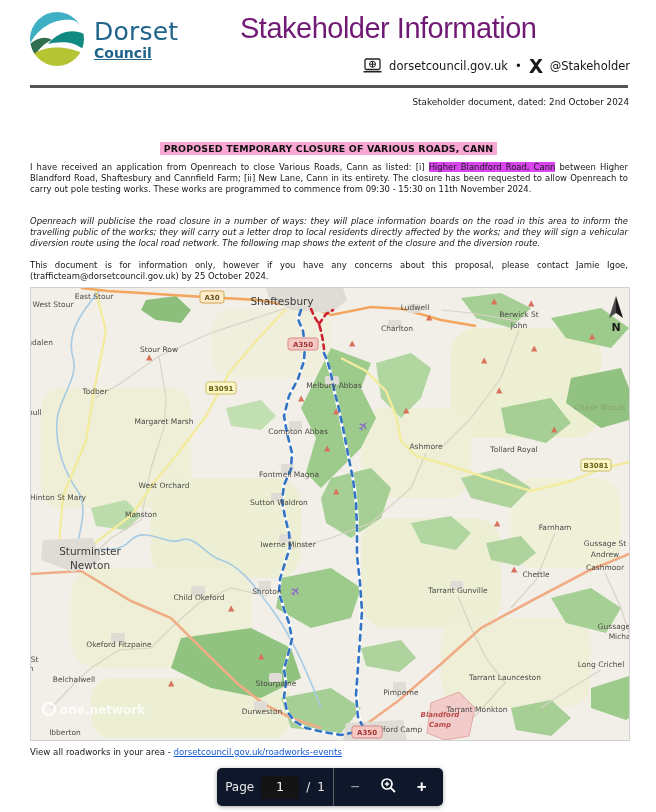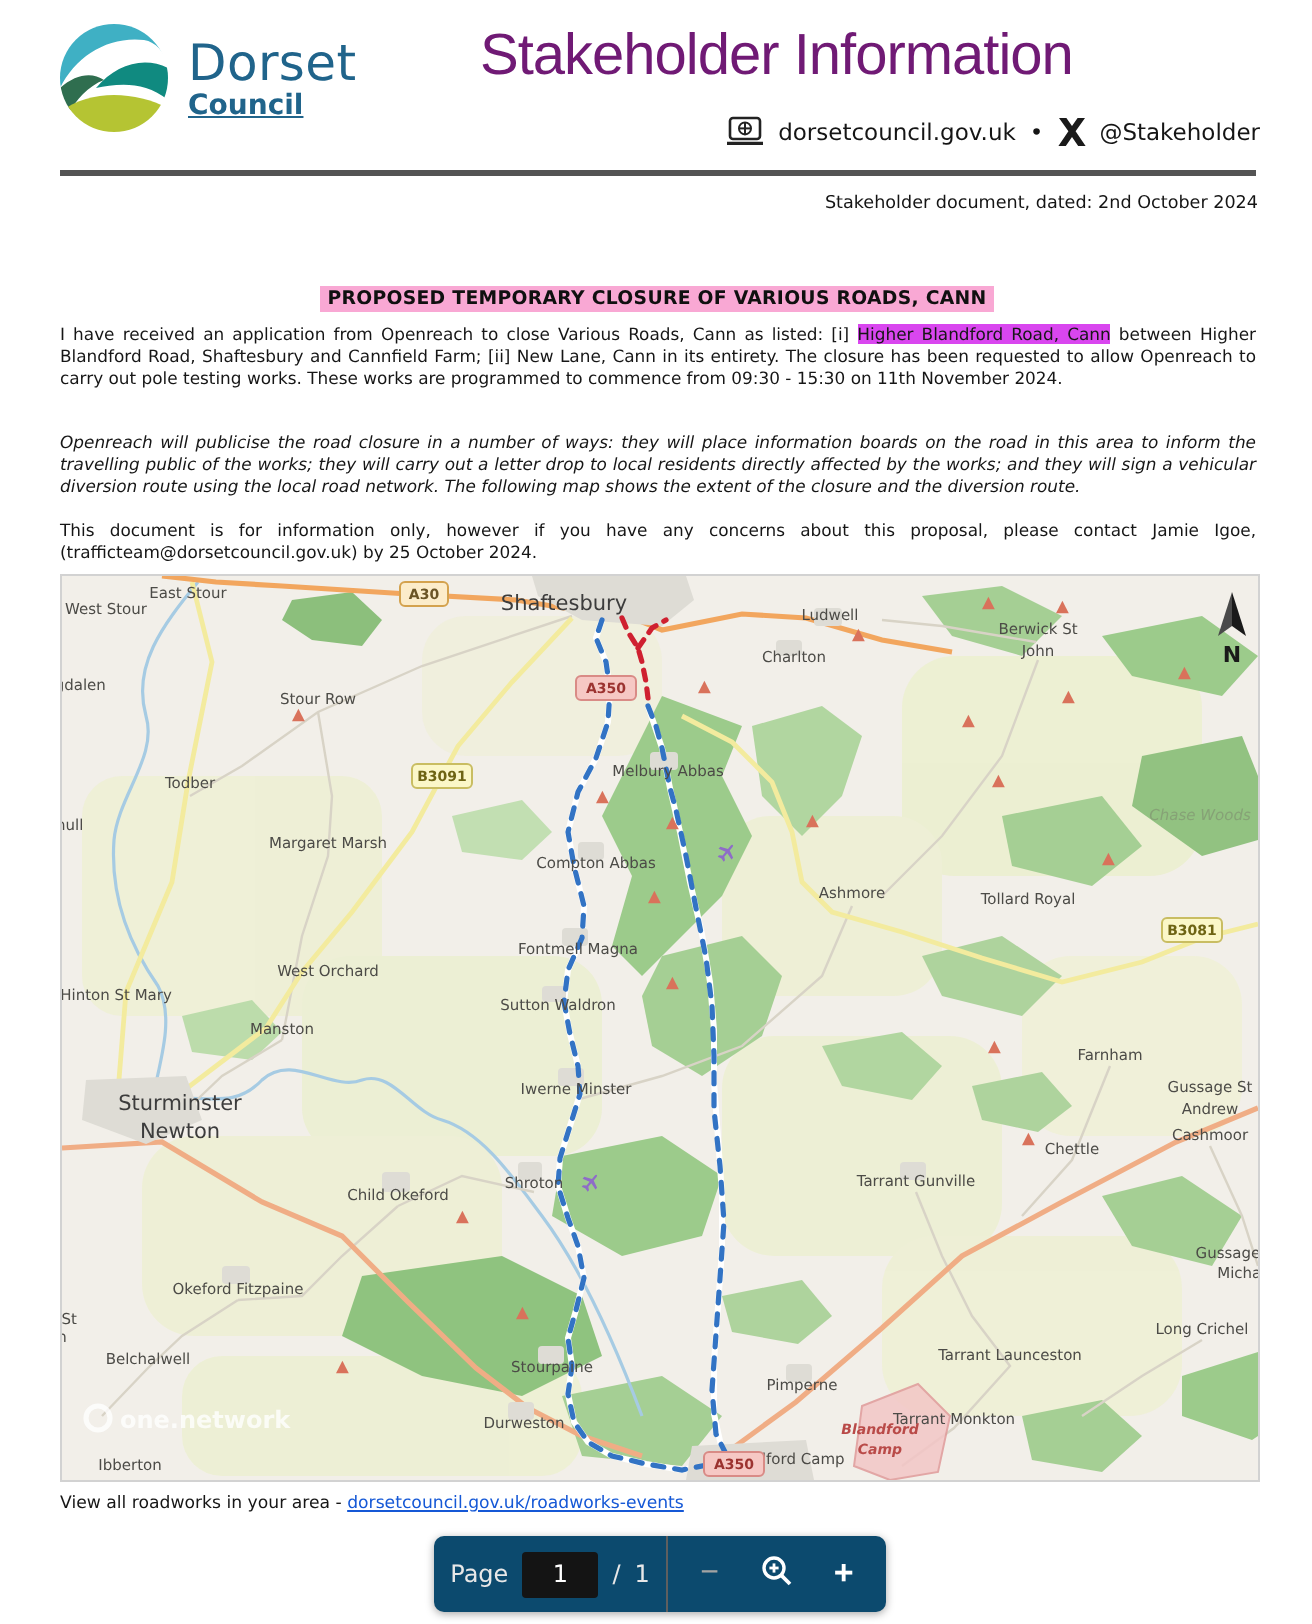--- a/index.html
+++ b/index.html
@@ -38,21 +38,21 @@
   .shield-b rect{fill:#fbf7c8;stroke:#c9bd62;}
   .shield-b text{fill:#6e6414;}
   .shield text{font-size:7px;text-anchor:middle;font-weight:bold;}
   .route-closure{fill:none;stroke:var(--closure-color,#cf2030);stroke-width:2.6;stroke-dasharray:5 4.5;stroke-linecap:round;}
   .route-diversion{fill:none;stroke:var(--diversion-color,#3273c4);stroke-width:2.6;stroke-dasharray:5.5 5.5;stroke-linecap:round;}
   .wm{font-size:12px;font-weight:bold;fill:rgba(255,255,255,0.78);}
 
   
   .footer{position:absolute;left:30px;top:747px;font-size:8.6px;color:#161616;}
   .footer a{color:#1558d6;text-decoration:underline;cursor:pointer;}
-  .pdf-toolbar{position:absolute;left:217px;top:768px;width:226px;height:38px;background:#0c4a6e;border-radius:5px;box-shadow:0 1px 4px rgba(0,0,0,0.35);display:flex;align-items:center;color:#e8e8e8;font-size:12px;}
+  .pdf-toolbar{position:absolute;left:217px;top:768px;width:226px;height:38px;background:#0f172a;border-radius:5px;box-shadow:0 1px 4px rgba(0,0,0,0.35);display:flex;align-items:center;color:#e8e8e8;font-size:12px;}
   .tb-left{display:flex;align-items:center;justify-content:center;width:116px;}
   .tb-div{width:1px;height:38px;background:#5f5f5f;}
   .tb-right{flex:1;display:flex;align-items:center;justify-content:space-evenly;}
   .page-input{width:34px;height:21px;background:#141414;border:none;border-radius:2px;color:#fff;text-align:center;font-size:12px;margin:0 7px;font-family:inherit;}
   .tb-btn{background:none;border:none;cursor:pointer;padding:2px 4px;line-height:1;}
   .minus{color:#a3a3a3;font-size:16px;}
   .plus{color:#fff;font-size:17px;font-weight:bold;}
 </style>
 </head>
 <body>

